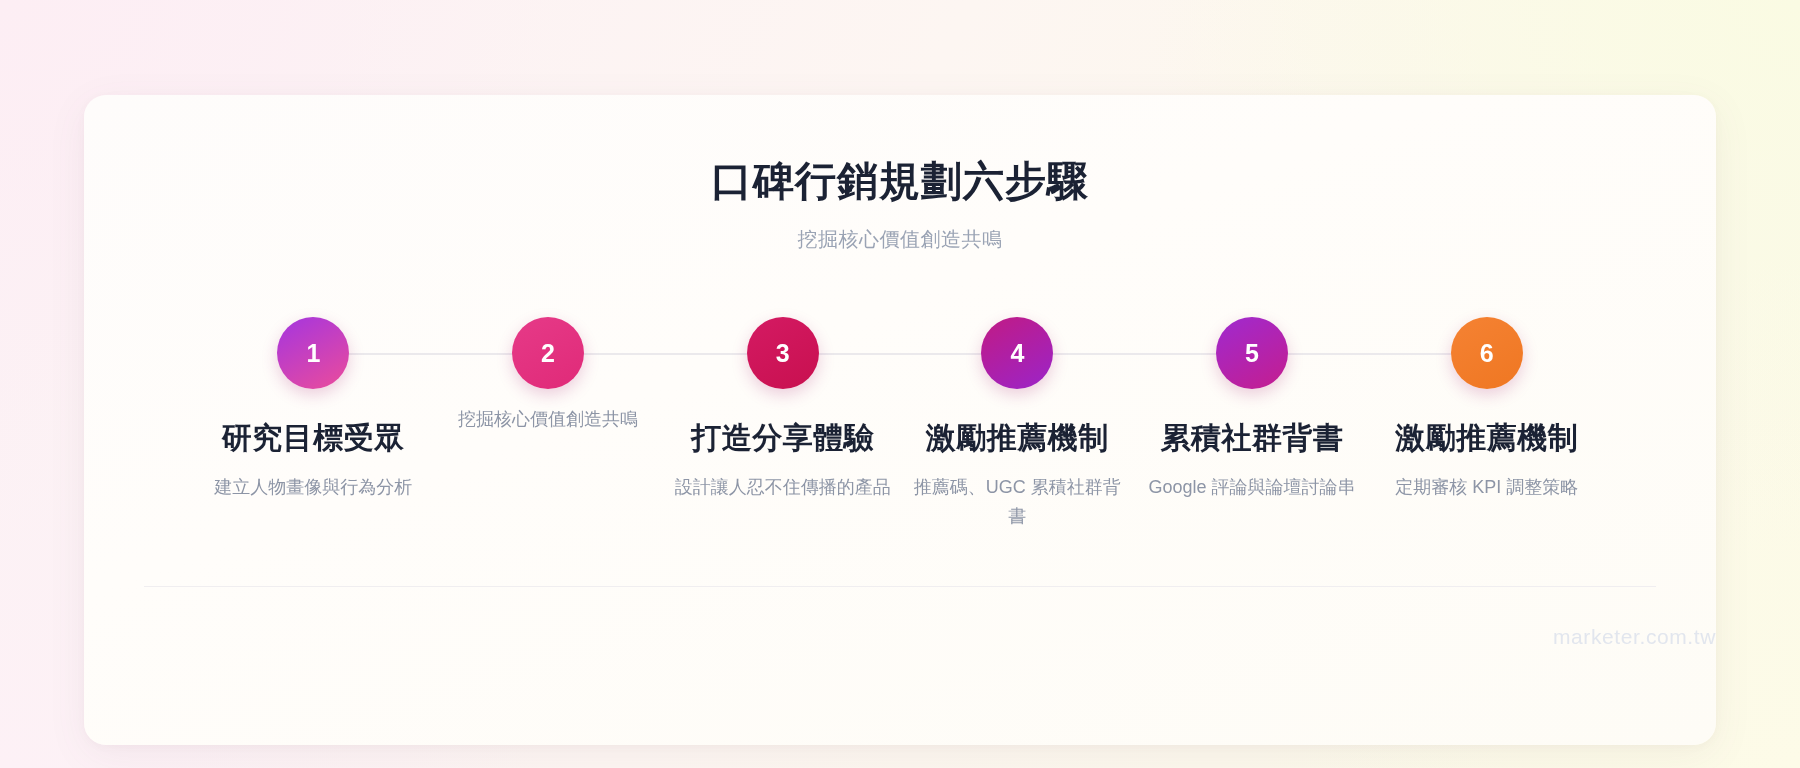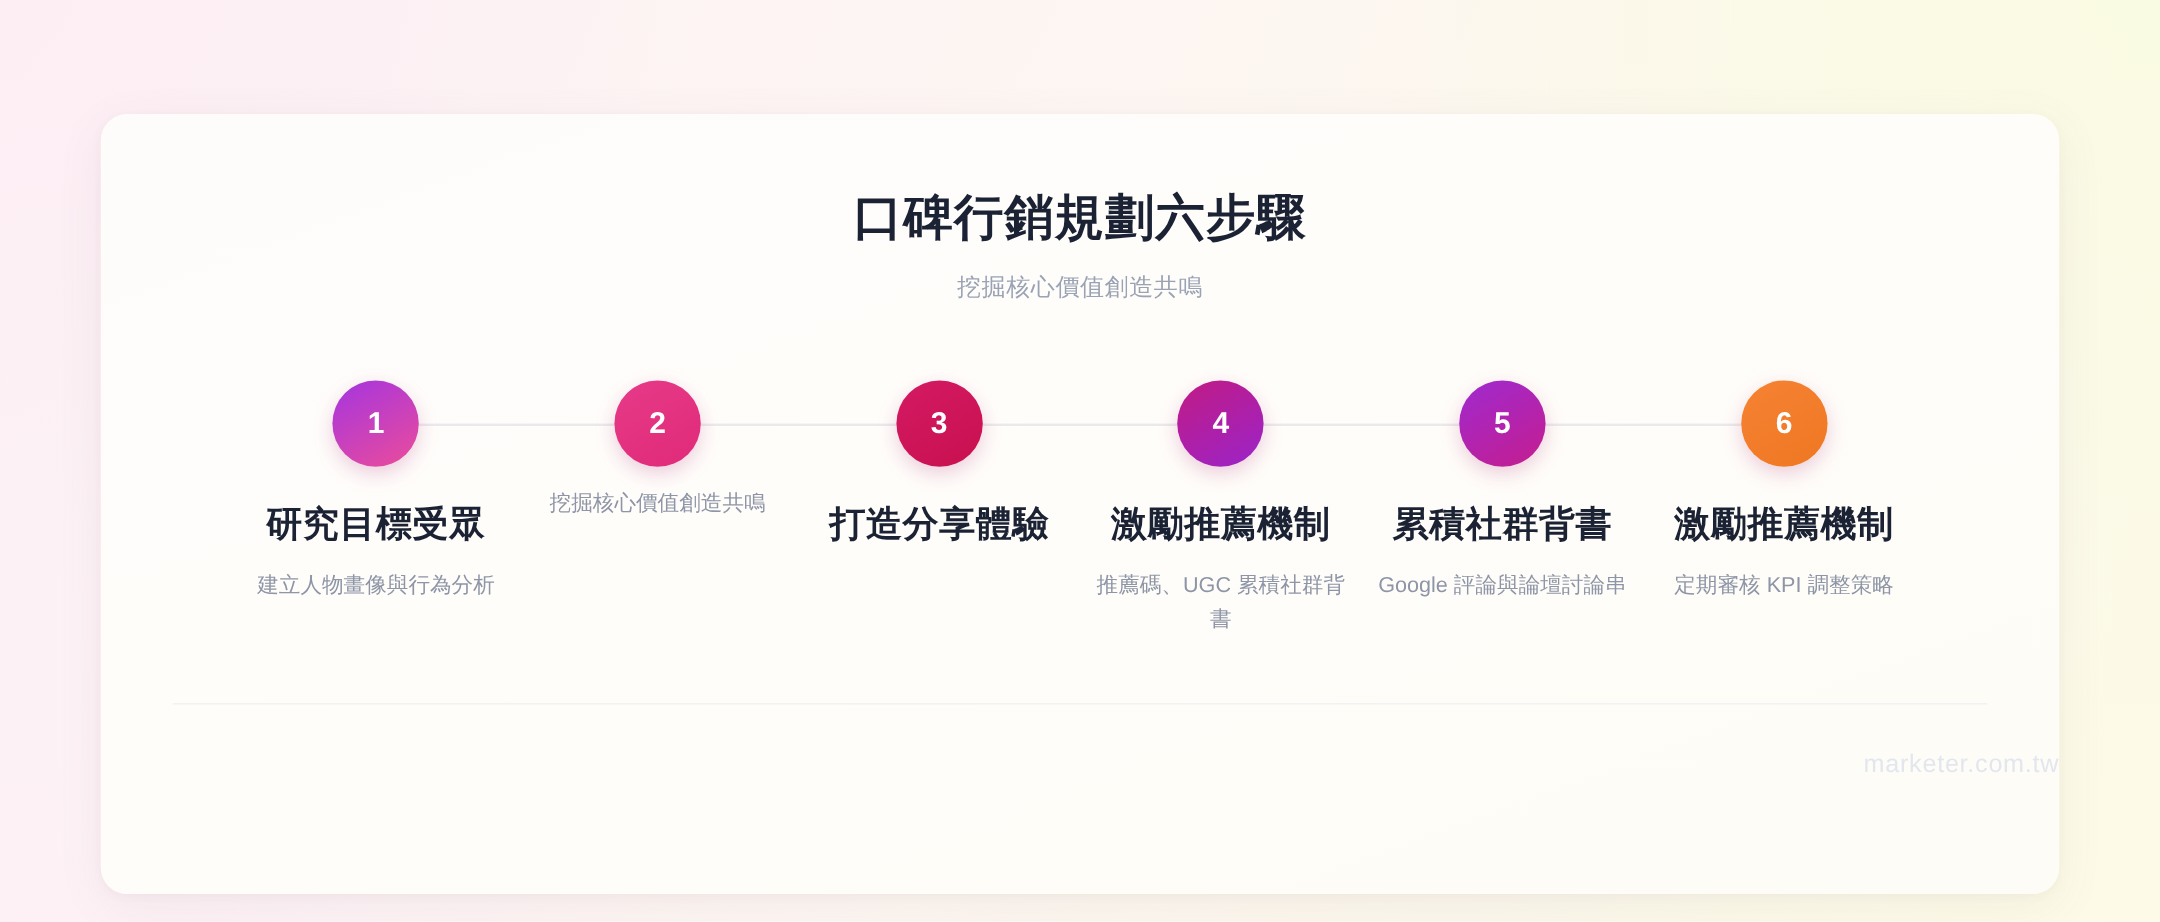--- a/index.html
+++ b/index.html
@@ -156,20 +156,21 @@
             <div class="circle" style="background: linear-gradient(150deg, rgb(230, 58, 136) 0%, rgb(224, 42, 120) 100%);">
               <span>2</span>
             </div>
             <div class="step-desc">挖掘核心價值創造共鳴</div>
           </div>
           <div class="step">
             <div class="circle" style="background: linear-gradient(150deg, rgb(212, 26, 99) 0%, rgb(200, 16, 79) 100%);">
               <span>3</span>
             </div>
             <div class="step-title">打造分享體驗</div>
+            <div class="step-desc">設計讓人忍不住傳播的產品</div>
           </div>
           <div class="step">
             <div class="circle" style="background: linear-gradient(150deg, rgb(193, 27, 132) 0%, rgb(155, 36, 201) 100%);">
               <span>4</span>
             </div>
             <div class="step-title">激勵推薦機制</div>
             <div class="step-desc">推薦碼、UGC 累積社群背書</div>
           </div>
           <div class="step">
             <div class="circle" style="background: linear-gradient(150deg, rgb(159, 42, 208) 0%, rgb(197, 29, 142) 100%);">

